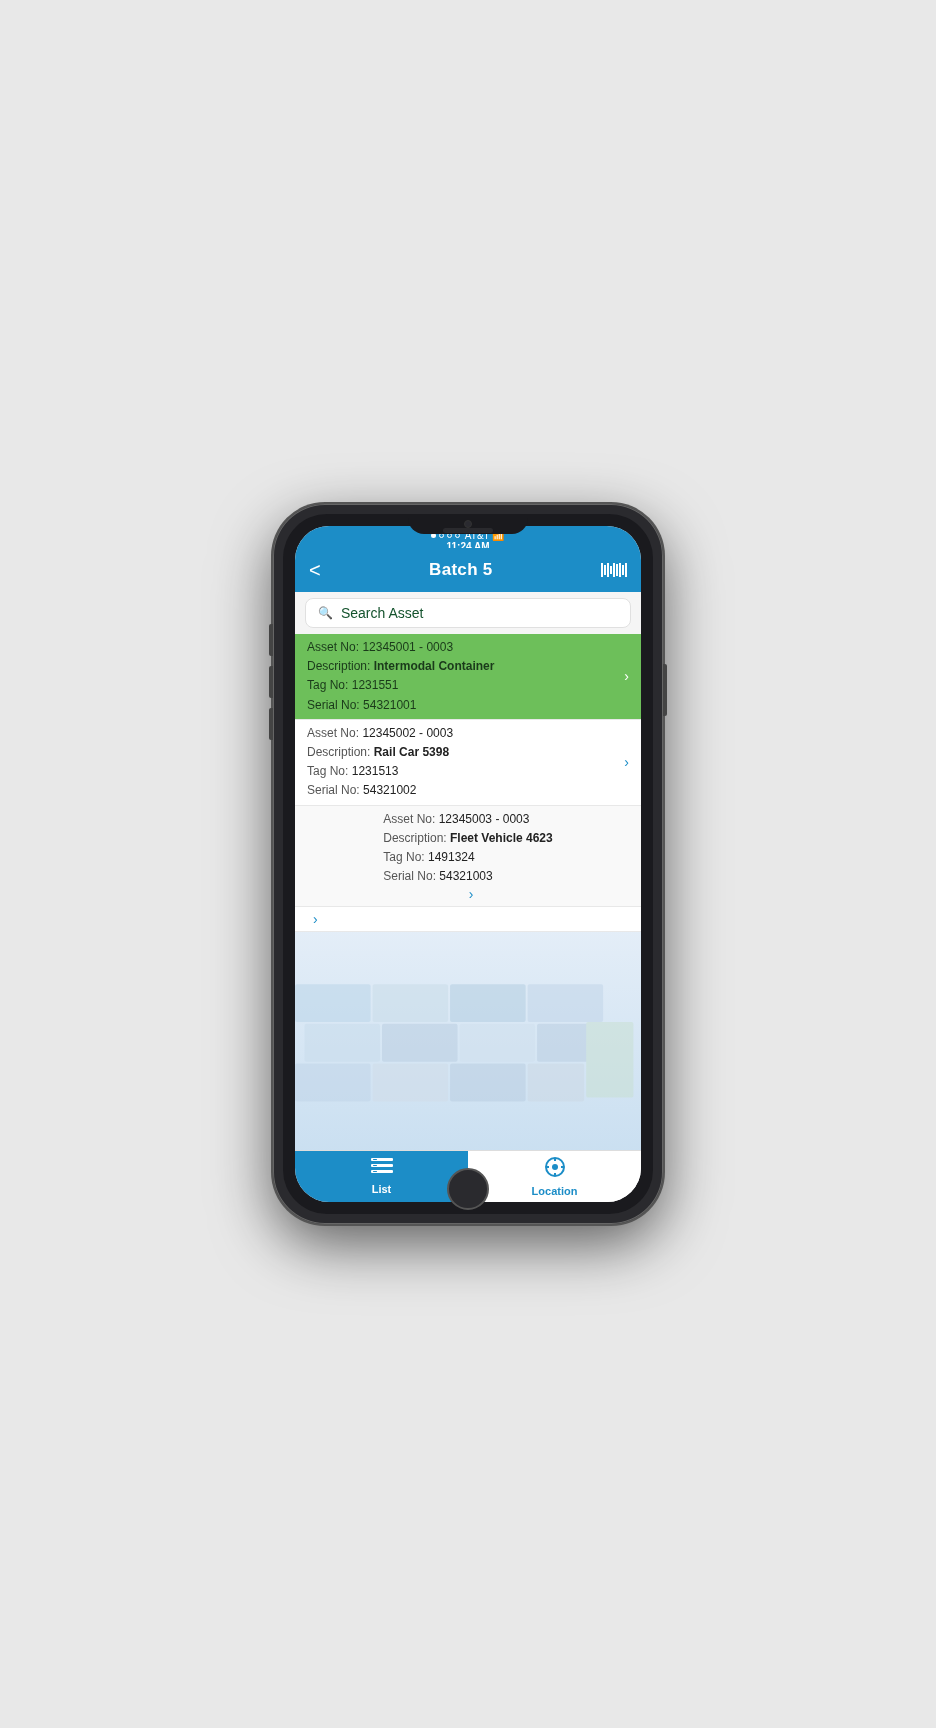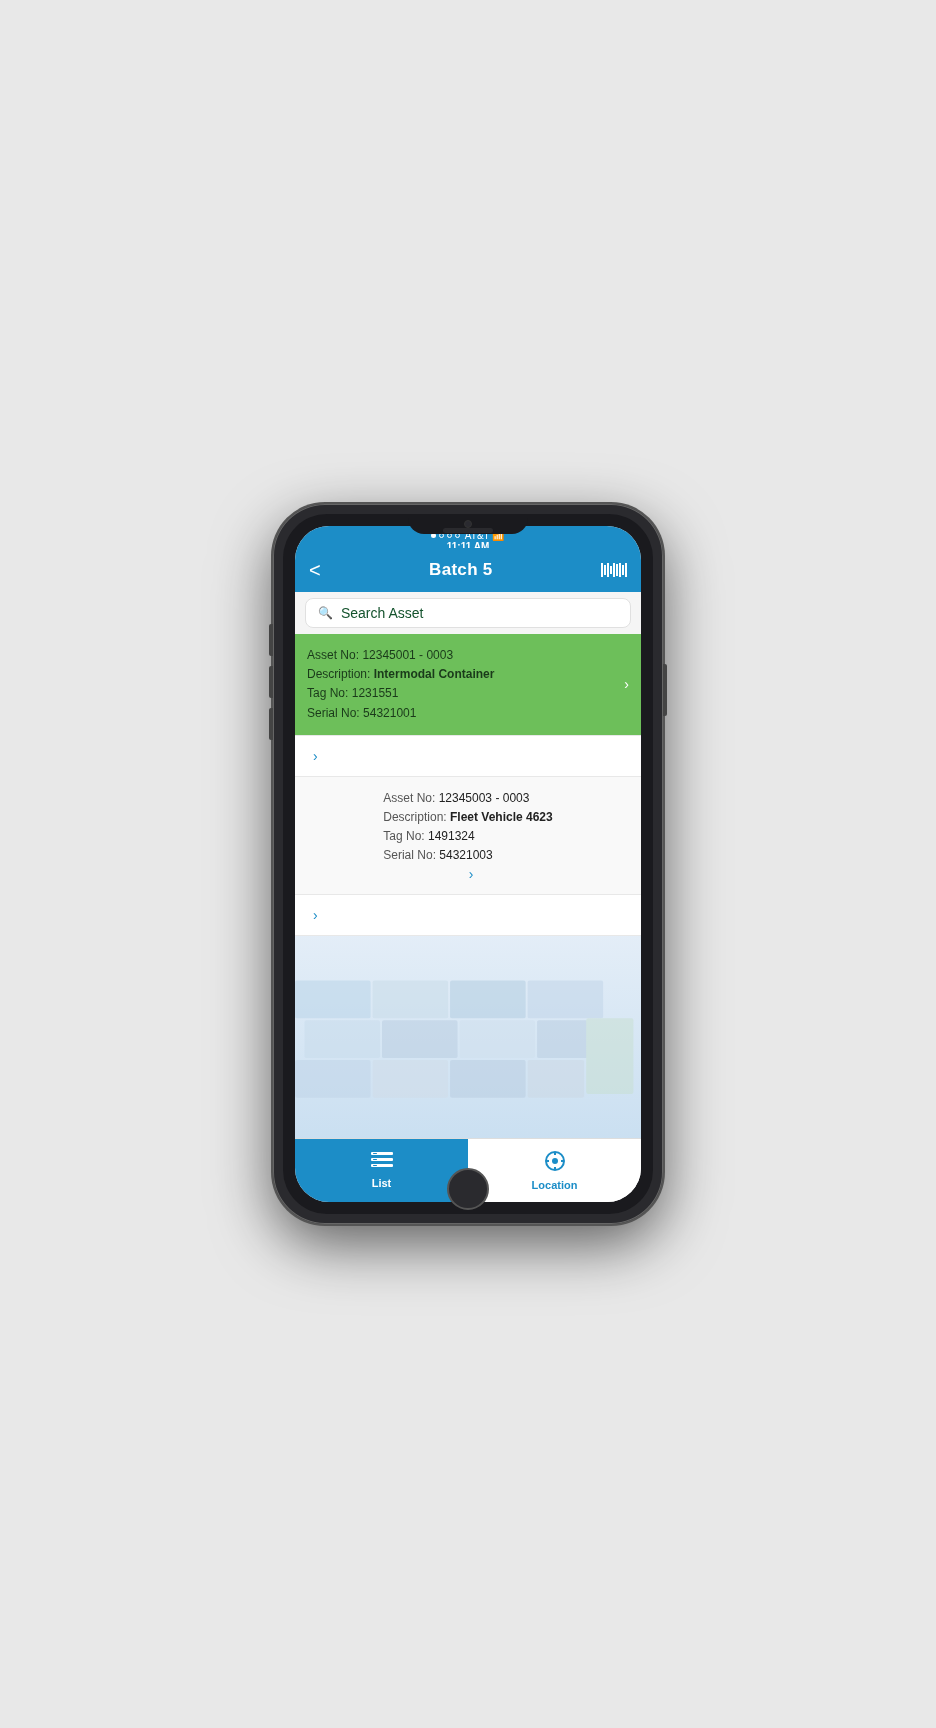--- a/index.html
+++ b/index.html
@@ -196,21 +196,21 @@
 
     
     .asset-list {
       flex: 1;
       overflow: hidden;
       display: flex;
       flex-direction: column;
     }
 
     .asset-item {
-      padding: 12px 12px;
+      padding: 4px 12px;
       border-bottom: 1px solid #e8e8e8;
       display: flex;
       align-items: center;
       justify-content: space-between;
       flex-shrink: 0;
       cursor: pointer;
     }
     .asset-item.selected {
       background: #6dbf5a;
     }
@@ -256,21 +256,21 @@
     .containers-bg {
       width: 100%;
       height: 100%;
       opacity: 0.5;
     }
 
     
     .tab-bar {
       display: flex;
       flex-shrink: 0;
-      height: 64px;
+      height: 52px;
       border-top: 1px solid #ddd;
     }
     .tab-item {
       flex: 1;
       display: flex;
       flex-direction: column;
       align-items: center;
       justify-content: center;
       gap: 2px;
       cursor: pointer;
@@ -302,21 +302,21 @@
 
       <div class="status-bar">
         <div class="status-left">
           <div class="signal-dot"></div>
           <div class="signal-dot empty"></div>
           <div class="signal-dot empty"></div>
           <div class="signal-dot empty"></div>
           <span style="margin-left:2px;font-size:10px;">AT&amp;T</span>
           <span style="font-size:10px;">📶</span>
         </div>
-        <div class="status-center">11:11 AM</div>
+        <div class="status-center">11:24 AM</div>
         <div class="status-right">
           <span style="font-size:9px;">↑</span>
           <span style="font-size:9px;">⏰</span>
           <span style="font-size:9px;">∗</span>
           <span>87%</span>
           <span style="font-size:10px;">🔋</span>
         </div>
       </div>
 
       <div class="header">
@@ -360,20 +360,38 @@
             </div>
             <div class="asset-row">
               <span class="label">Serial No:</span>
               <span class="value">54321001</span>
             </div>
           </div>
           <span class="chevron">›</span>
         </div>
 
         <div class="asset-item normal">
+          <div class="asset-info">
+            <div class="asset-row">
+              <span class="label">Asset No:</span>
+              <span class="value">12345002 - 0003</span>
+            </div>
+            <div class="asset-row">
+              <span class="label">Description:</span>
+              <span class="value bold">Rail Car 5398</span>
+            </div>
+            <div class="asset-row">
+              <span class="label">Tag No:</span>
+              <span class="value">1231513</span>
+            </div>
+            <div class="asset-row">
+              <span class="label">Serial No:</span>
+              <span class="value">54321002</span>
+            </div>
+          </div>
           <span class="chevron">›</span>
         </div>
 
         <div class="asset-item alt">
           <div class="asset-info">
             <div class="asset-row">
               <span class="label">Asset No:</span>
               <span class="value">12345003 - 0003</span>
             </div>
             <div class="asset-row">

